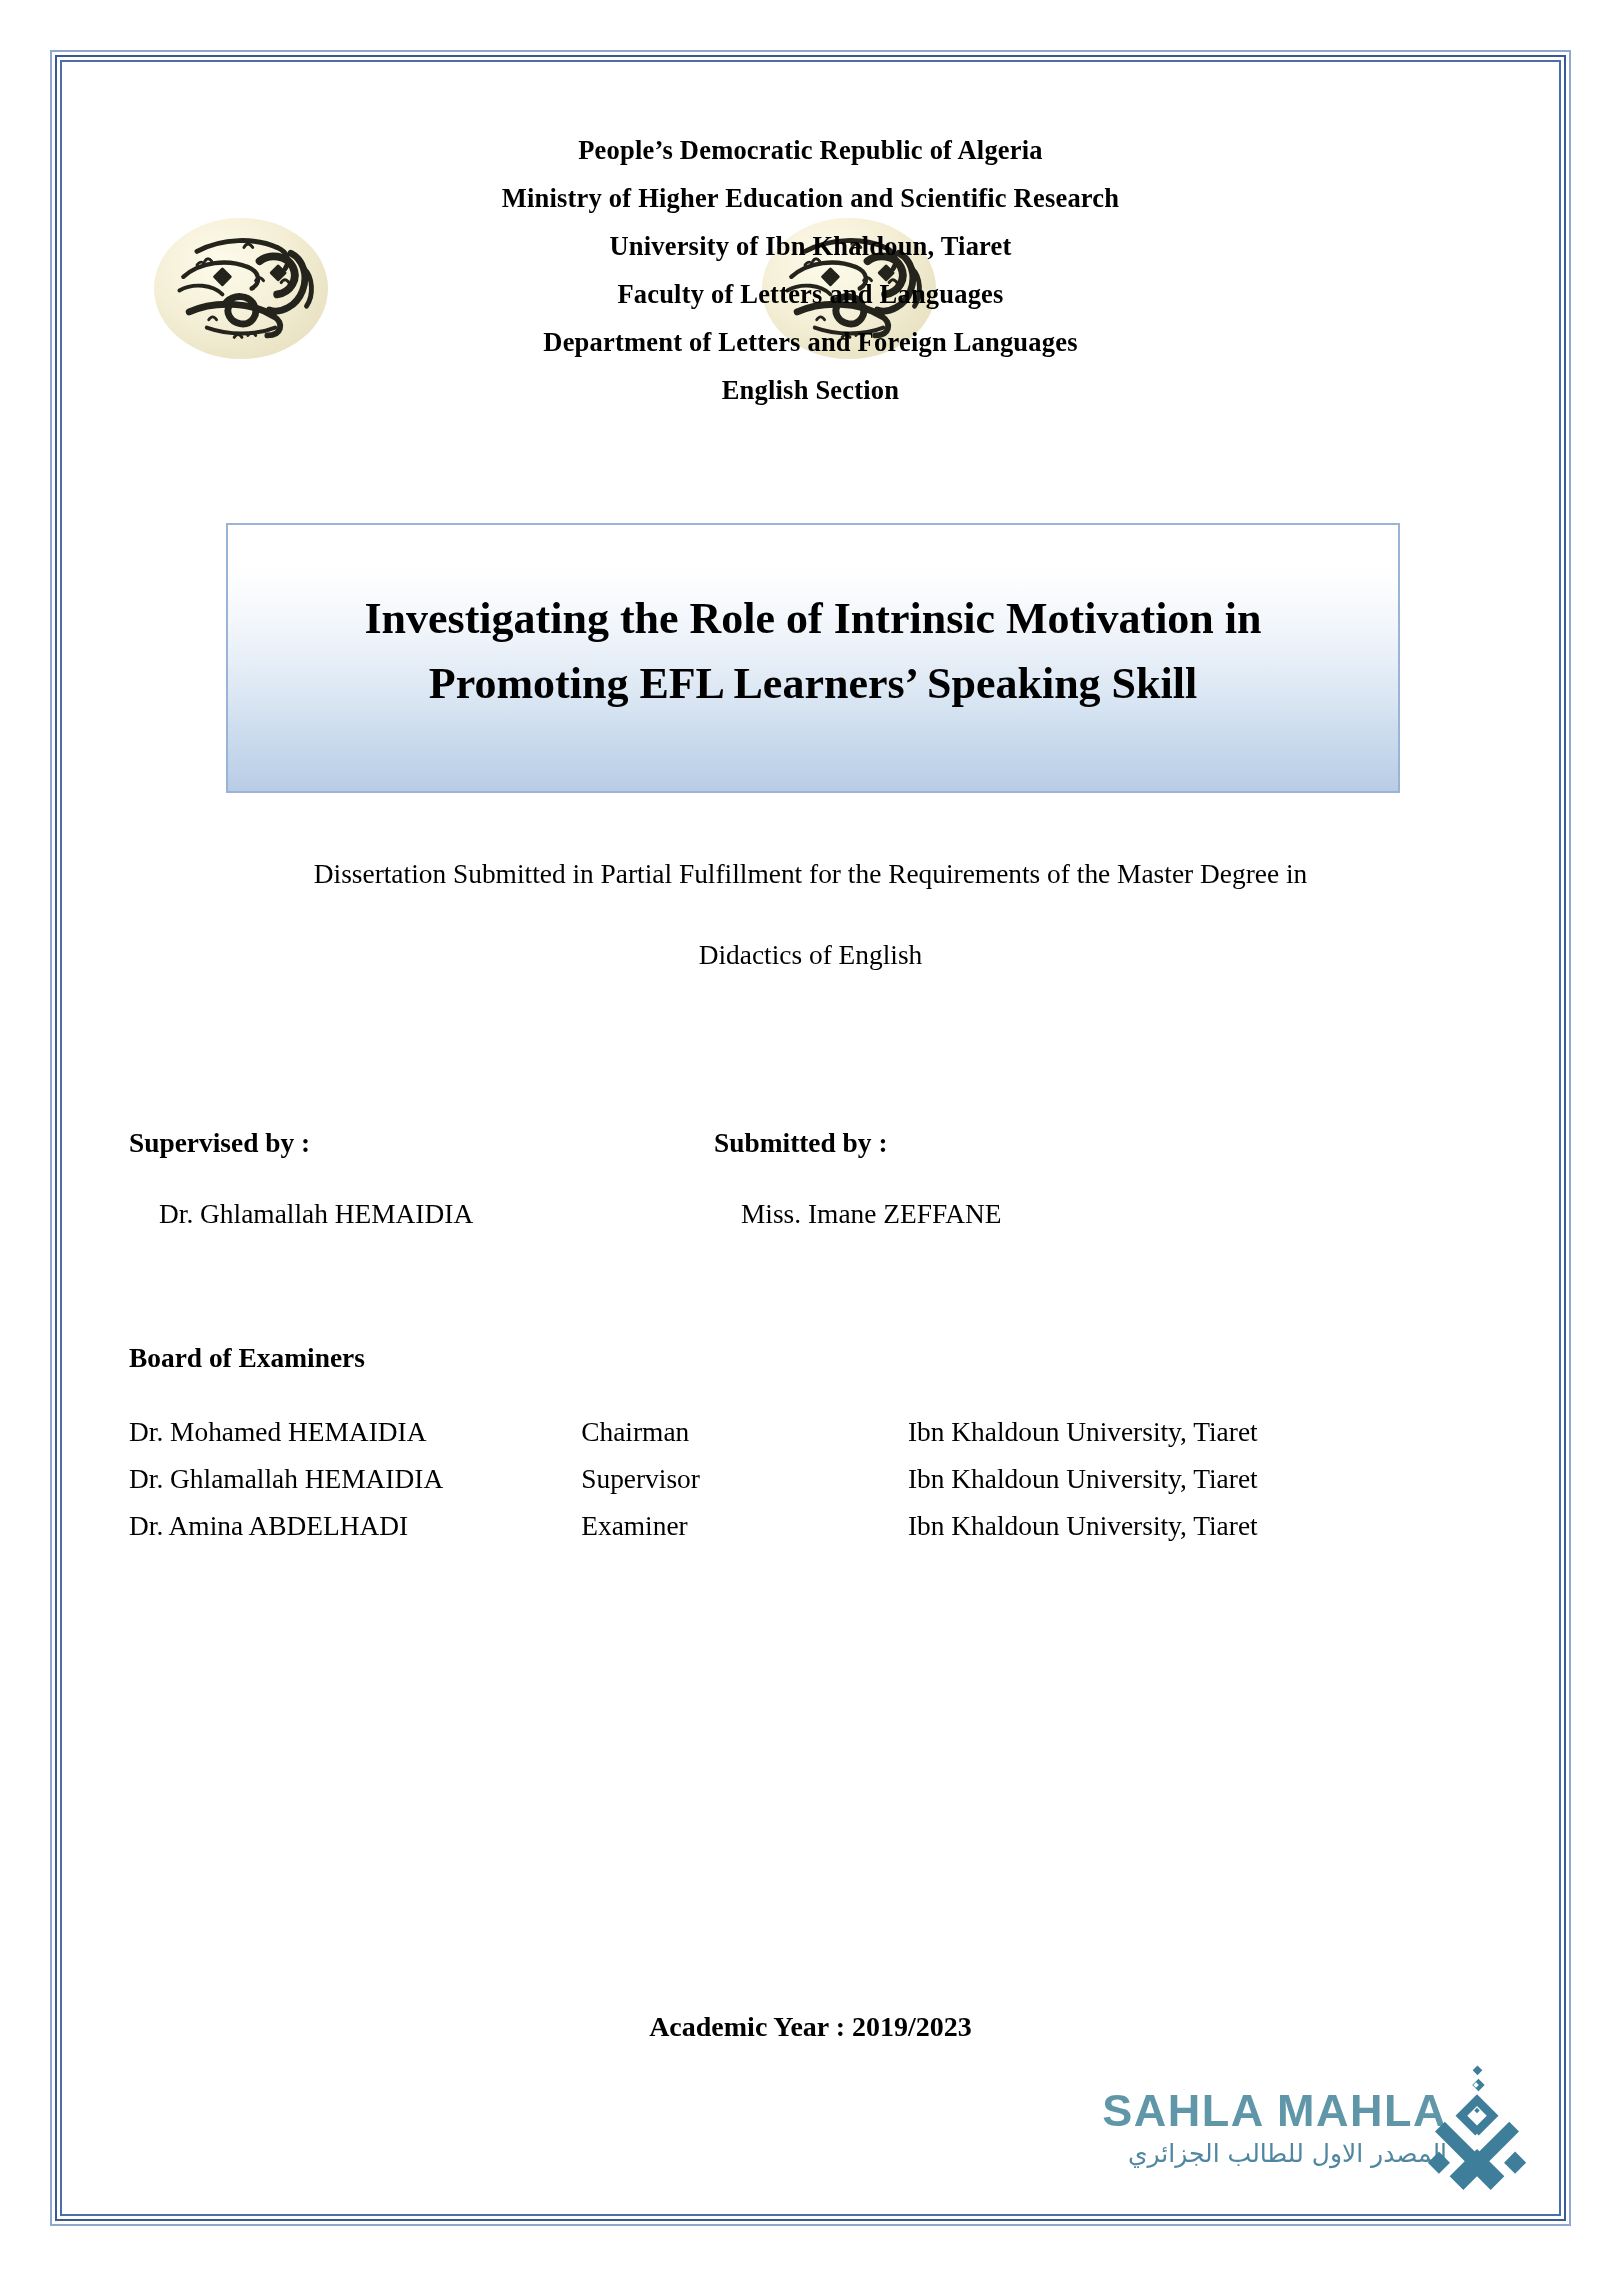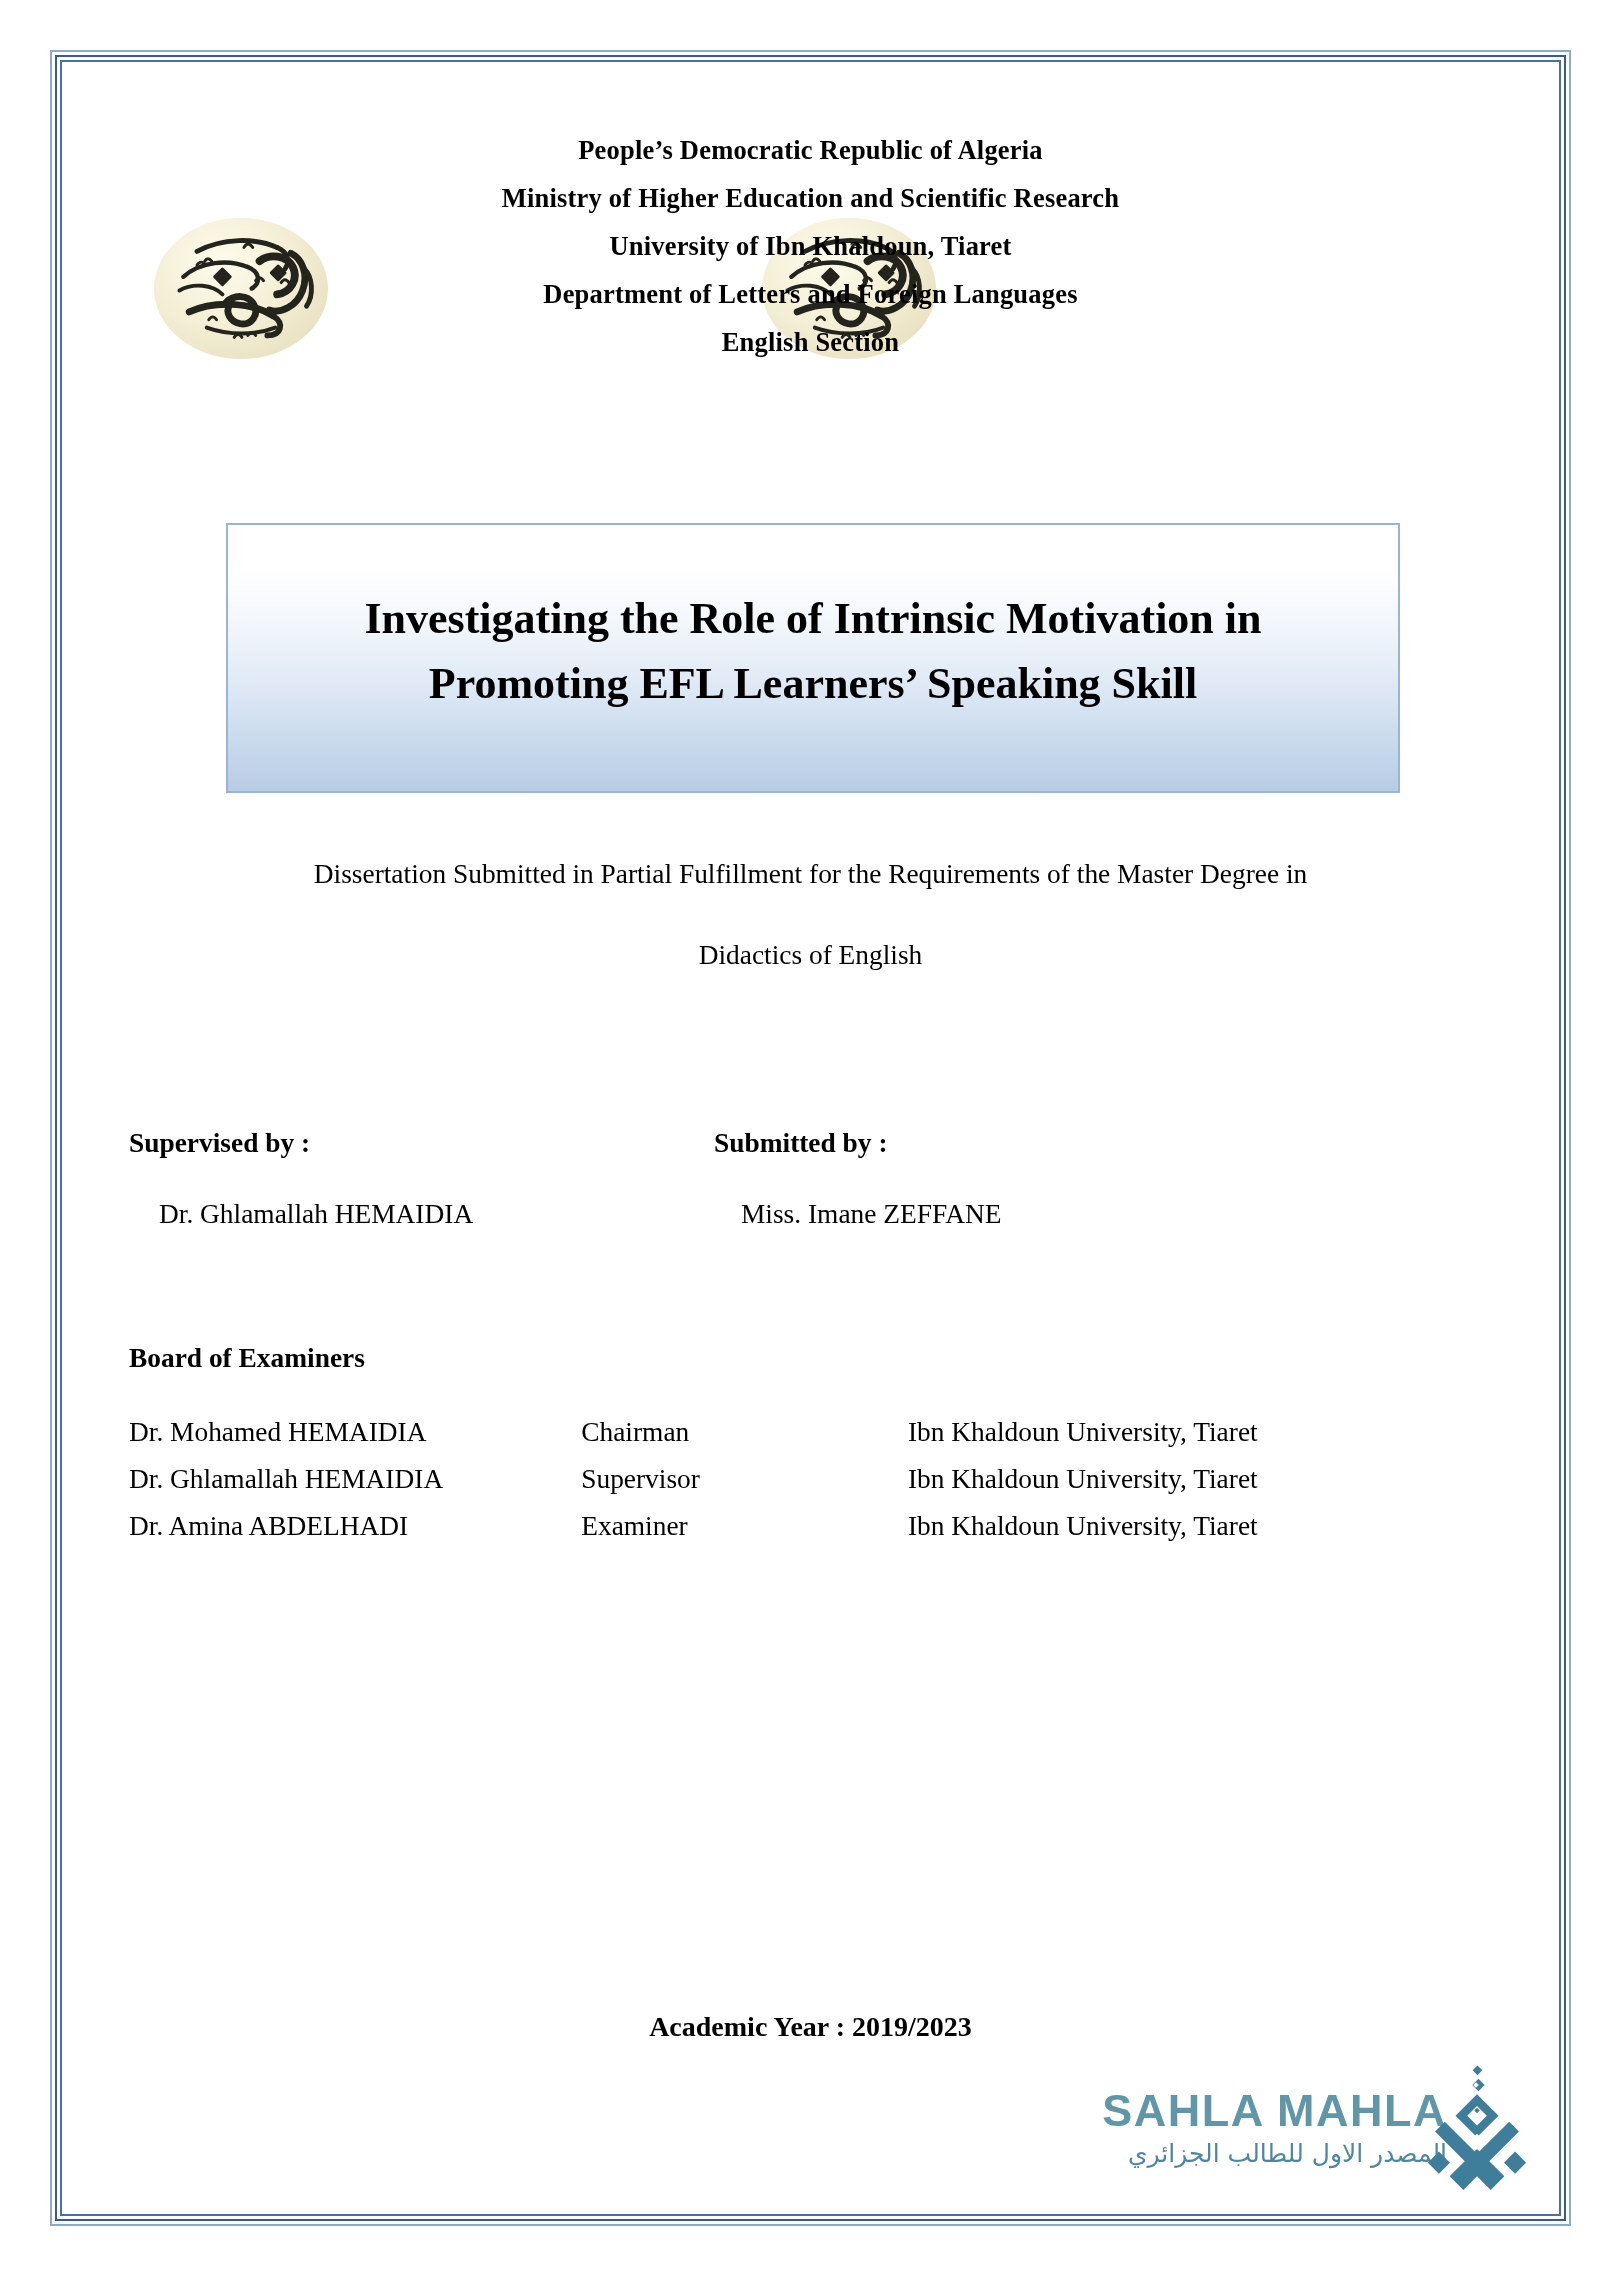--- a/index.html
+++ b/index.html
@@ -279,20 +279,21 @@
         <path d="M96 120 q4 -6 8 0" stroke-width="3"></path>
         <path d="M56 104 q4 -6 8 0" stroke-width="3"></path>
       </g>
     </svg>
   </div>
 
   <div class="header-block">
     <div class="header-line">People’s Democratic Republic of Algeria</div>
     <div class="header-line">Ministry of Higher Education and Scientific Research</div>
     <div class="header-line">University of Ibn Khaldoun, Tiaret</div>
+    <div class="header-line">Faculty of Letters and Languages</div>
     <div class="header-line">Department of Letters and Foreign Languages</div>
     <div class="header-line">English Section</div>
   </div>
 
   <div class="title-box">
     <div class="title-text">
       <span>Investigating the Role of Intrinsic Motivation in</span><br>
       <span>Promoting EFL Learners’ Speaking Skill</span>
     </div>
   </div>

